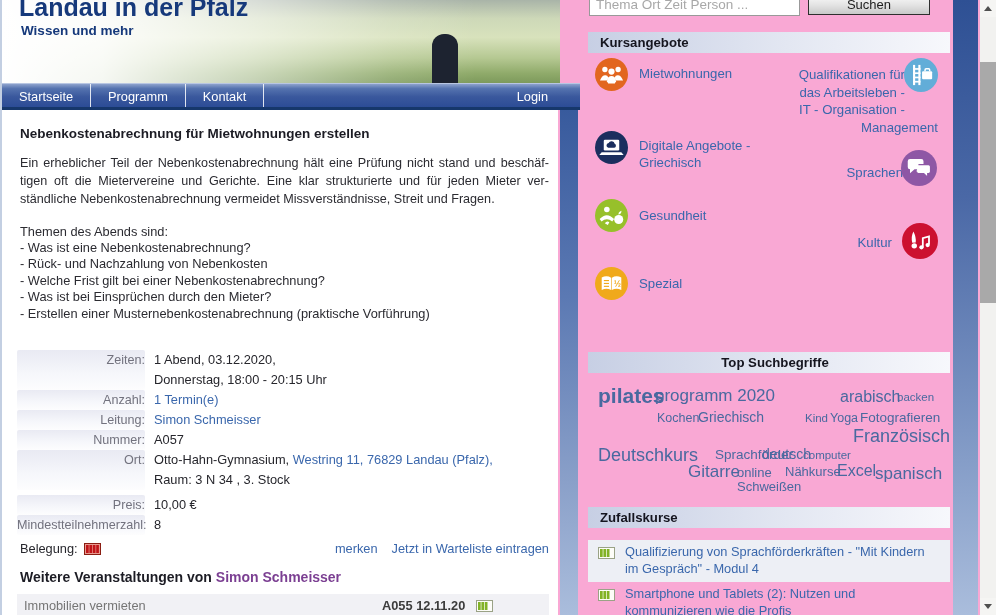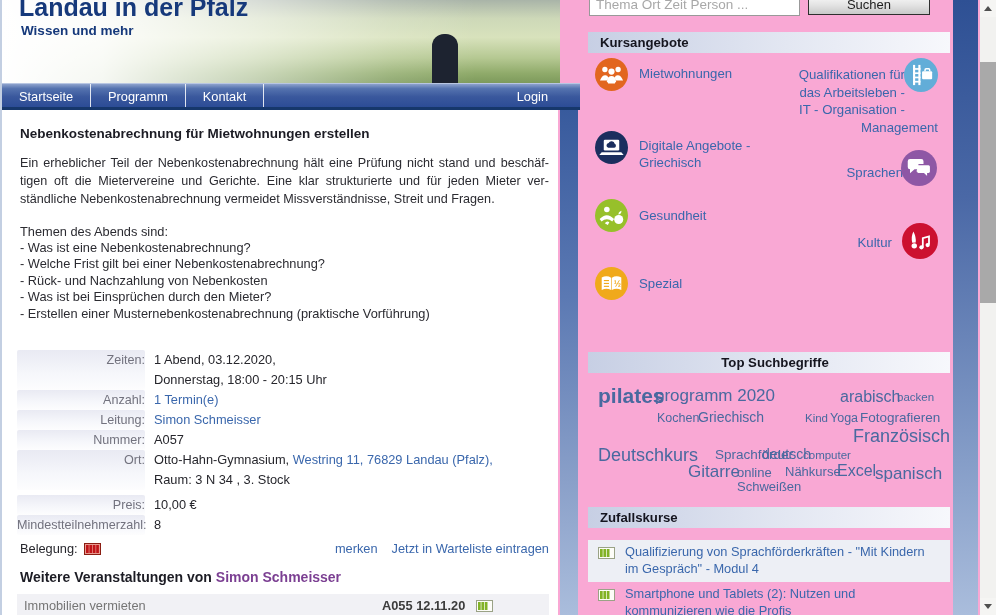--- a/index.html
+++ b/index.html
@@ -118,22 +118,22 @@
     <div class="content">
       <div class="c-title">Nebenkostenabrechnung für Mietwohnungen erstellen</div>
       <div class="c-desc" id="desc">
           <div class="jl">Ein erheblicher Teil der Nebenkostenabrechnung hält eine Prüfung nicht stand und beschäf-</div>
           <div class="jl">tigen oft die Mietervereine und Gerichte. Eine klar strukturierte und für jeden Mieter ver-</div>
           <div>ständliche Nebenkostenabrechnung vermeidet Missverständnisse, Streit und Fragen.</div>
         </div>
       <div class="c-intro">Themen des Abends sind:</div>
       <div class="c-topics" id="topics">
           <div>- Was ist eine Nebenkostenabrechnung?</div>
+          <div>- Rück- und Nachzahlung von Nebenkosten</div>
           <div>- Welche Frist gilt bei einer Nebenkostenabrechnung?</div>
-          <div>- Rück- und Nachzahlung von Nebenkosten</div>
           <div>- Was ist bei Einsprüchen durch den Mieter?</div>
           <div>- Erstellen einer Musternebenkostenabrechnung (praktische Vorführung)</div>
         </div>
       <div class="c-details" id="details">
           <div class="drow">
             <div class="dlabel">Zeiten:</div>
             <div class="dval">
               <div><span>1 Abend, 03.12.2020,</span></div>
               <div><span>Donnerstag, 18:00 - 20:15 Uhr</span></div>
             </div>

